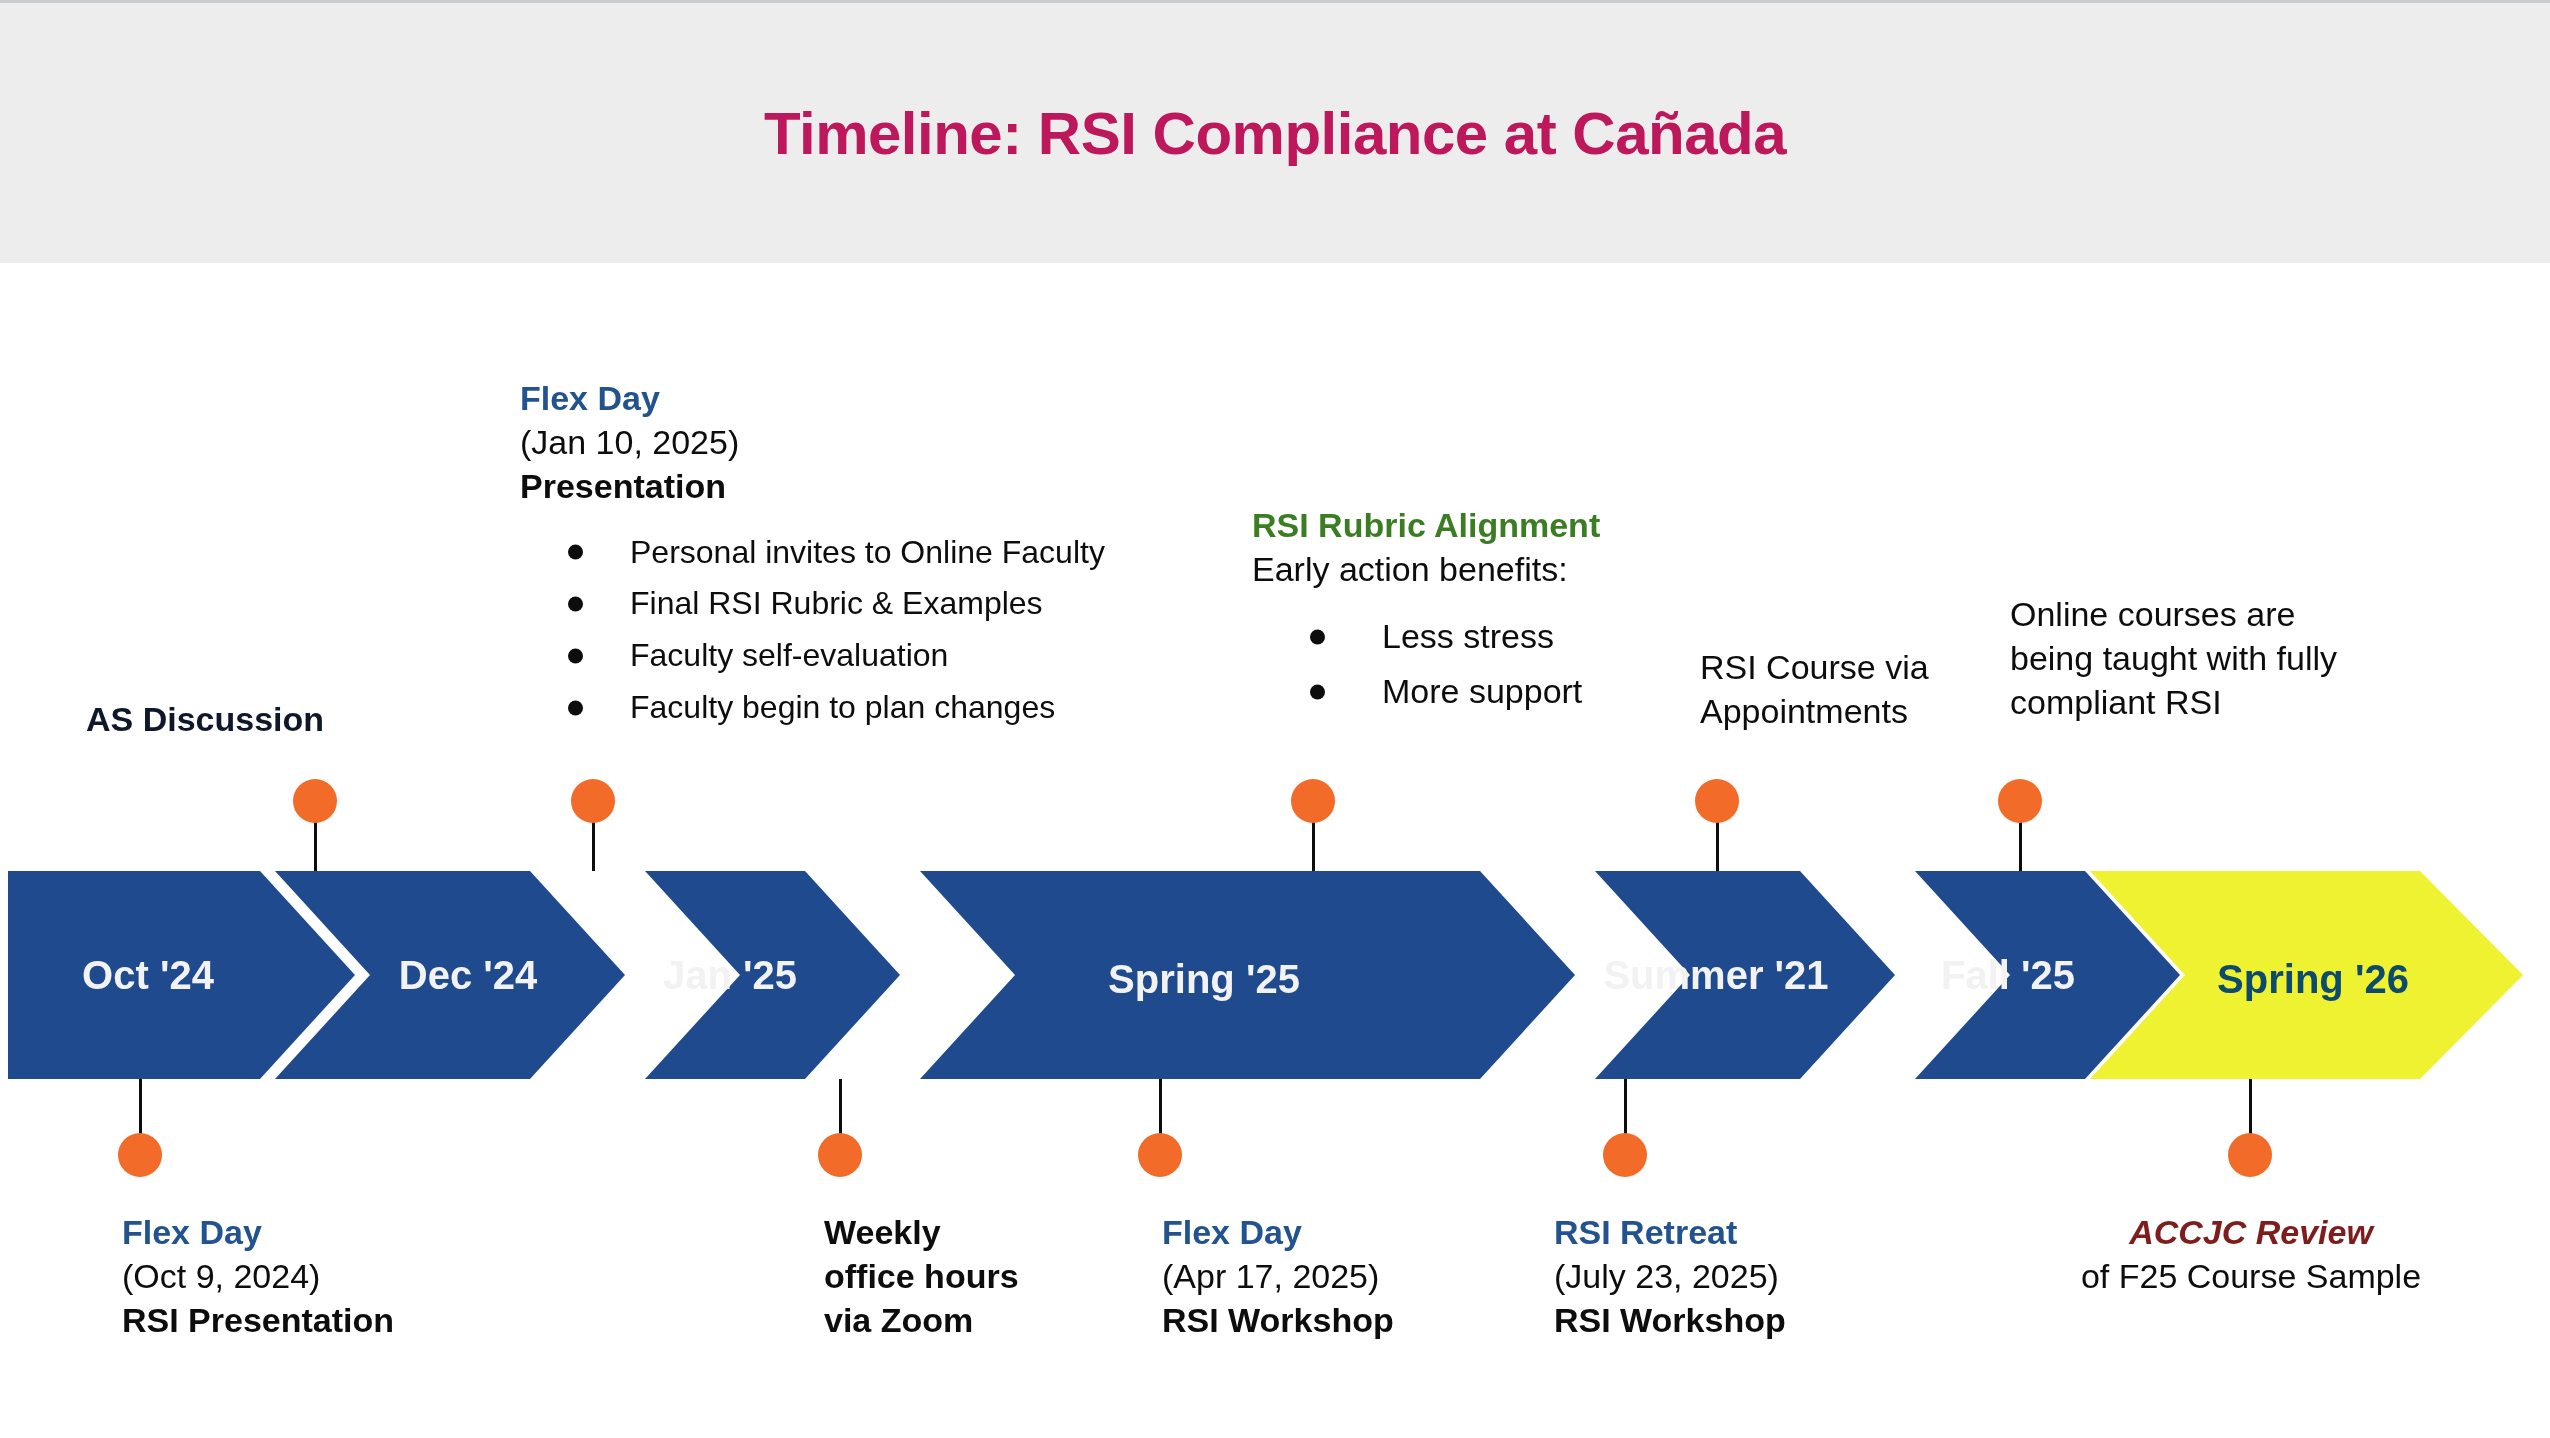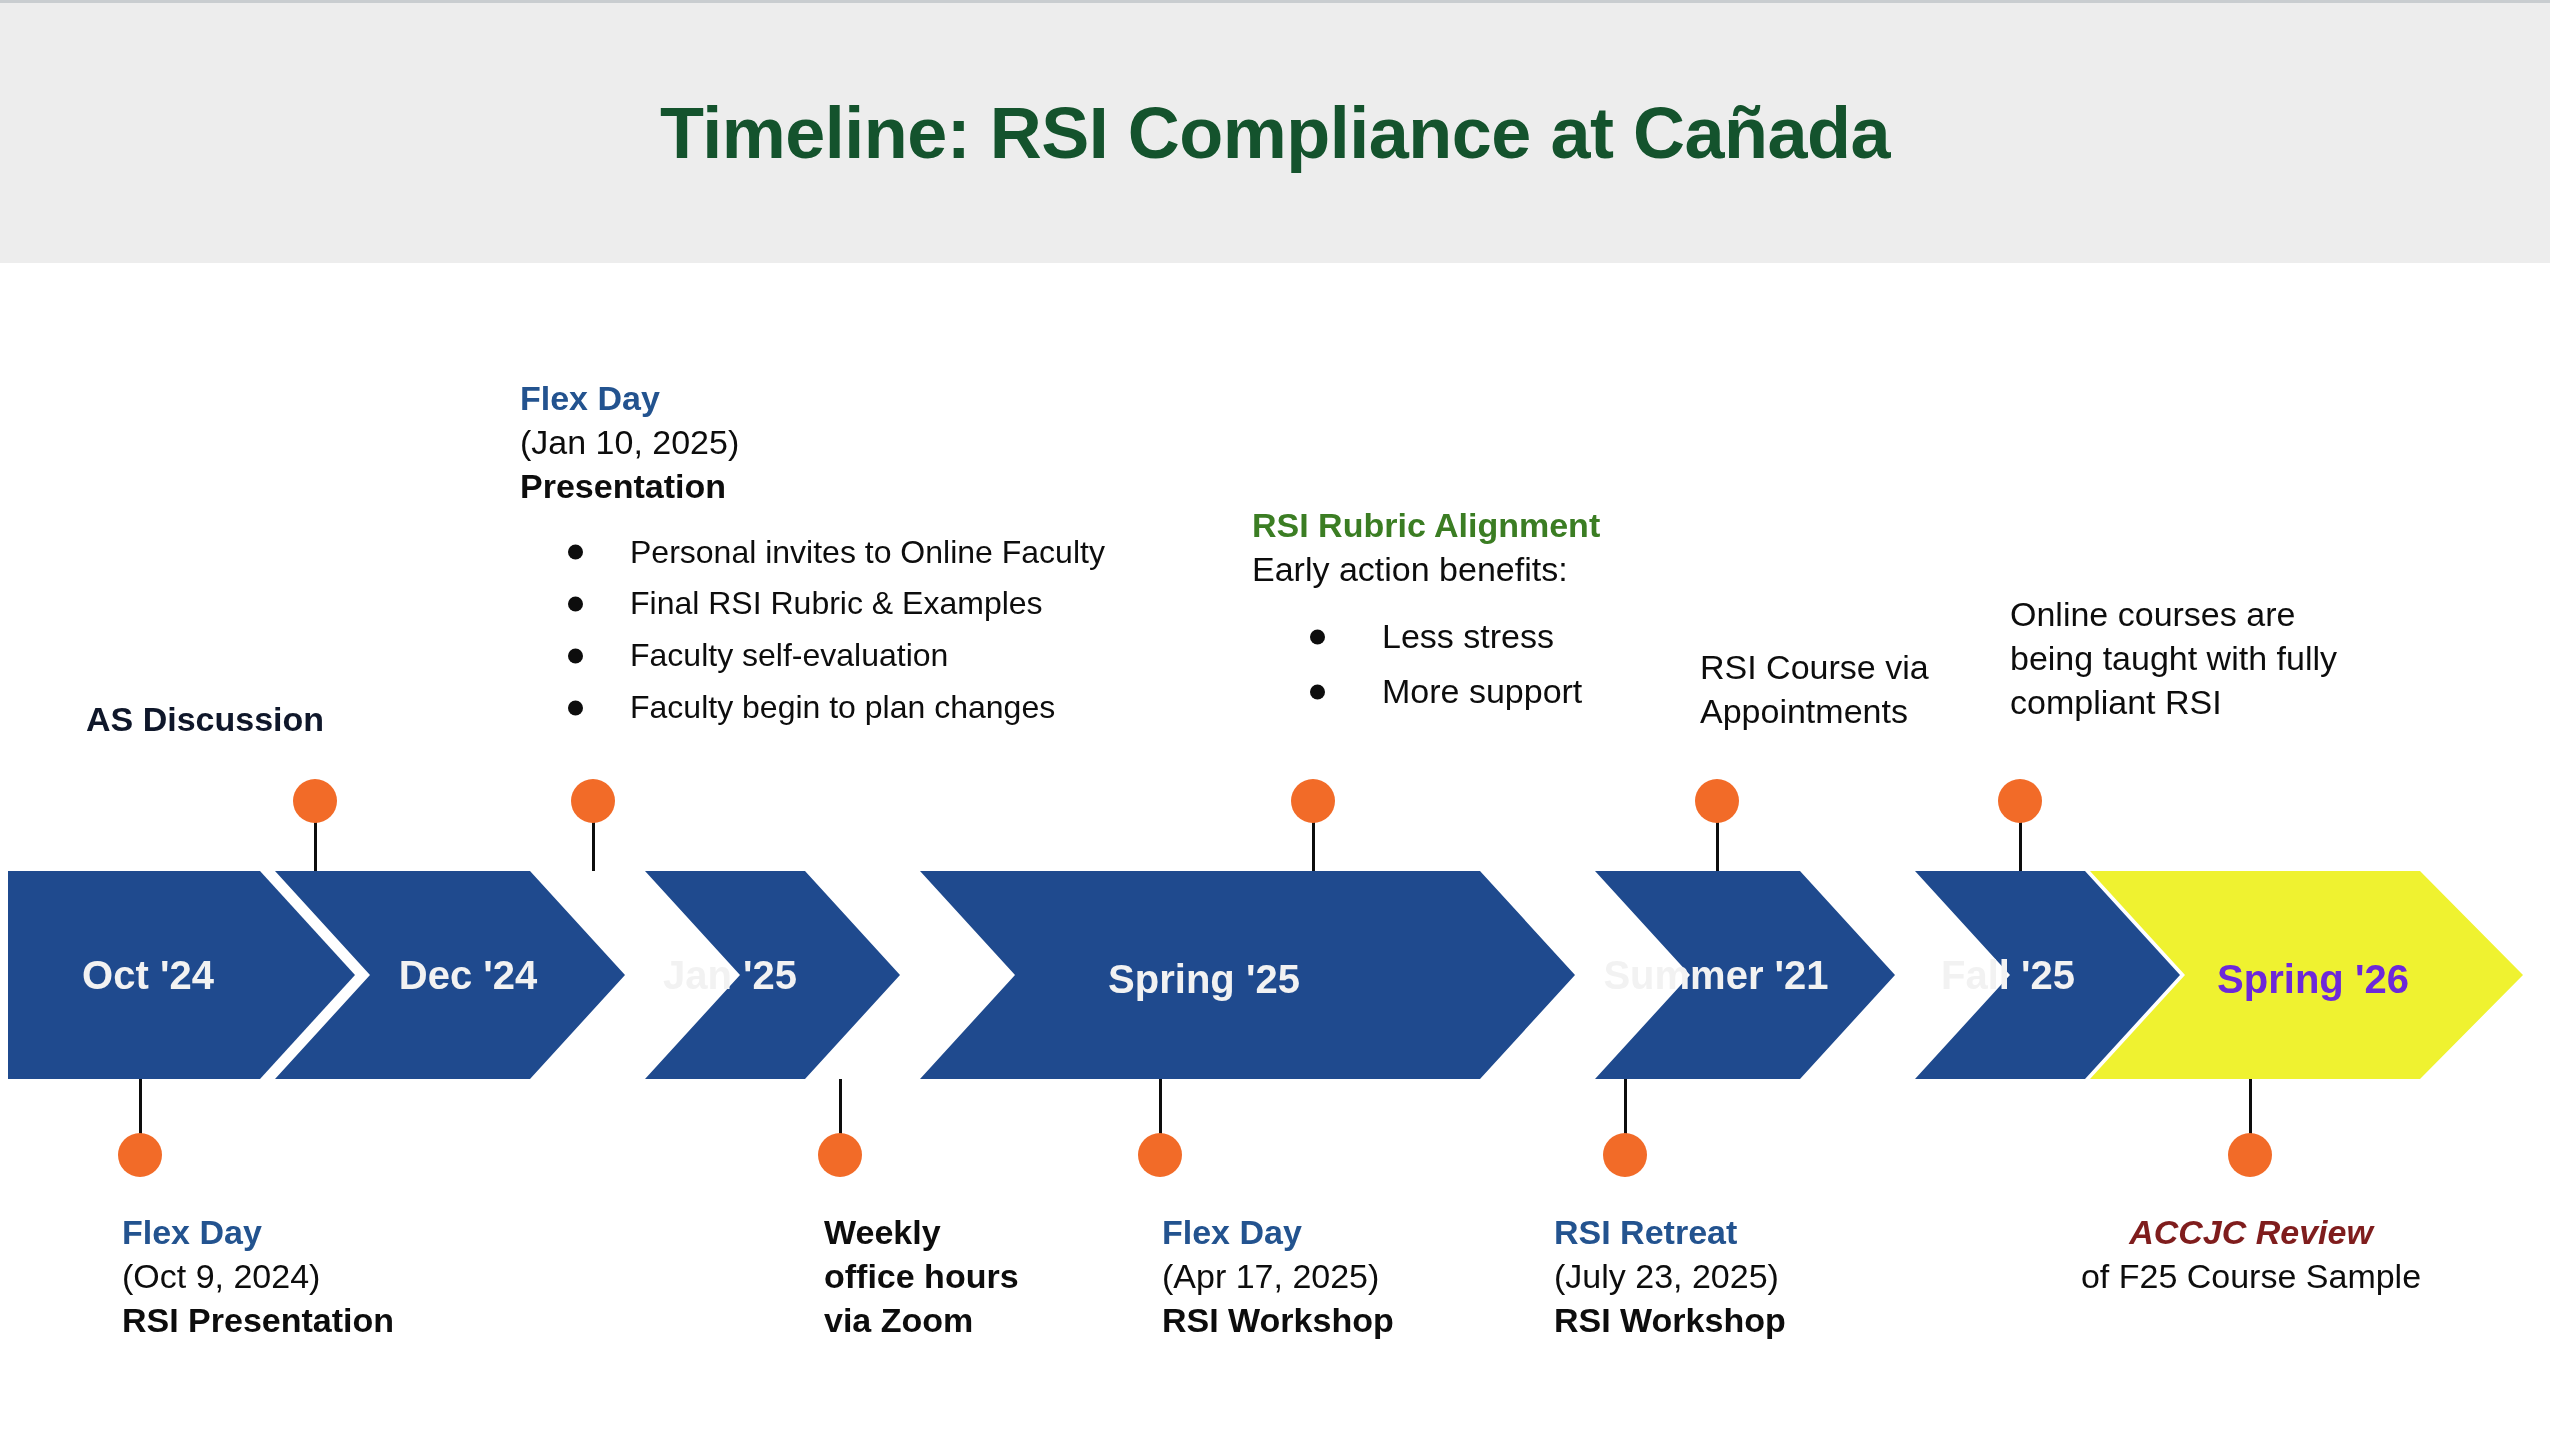--- a/index.html
+++ b/index.html
@@ -12,34 +12,34 @@
   #slide { position:relative; width:2550px; height:1438px; background:#fff; }
 
   
   #header-band{
     position:absolute; left:0; top:0; width:2550px; height:263px;
     background:#ededed;
     border-top:3px solid #c9cdd0;
     display:flex; align-items:center; justify-content:center;
   }
   #page-title{
-    font-size:72px; font-weight:bold; color:#14532d;
+    font-size:60px; font-weight:bold; color:#be185d;
     letter-spacing:-0.5px; white-space:nowrap;
     font-family:"Liberation Sans", sans-serif;
   }
 
   
   #timeline-band{ position:absolute; left:0; top:871px; width:2550px; height:208px; }
   #timeline-band svg{ display:block; }
   .seg-label{
     position:absolute; transform:translate(-50%,-50%);
     font-size:40px; font-weight:600; white-space:nowrap; pointer-events:none;
   }
   .seg-label.light{ color:#f2f2f2; }
-  .seg-label.dark{ color:#6d28d9; }
+  .seg-label.dark{ color:#0c4a6e; }
 
   
   .marker{ position:absolute; width:0; height:0; }
   .marker .stem{
     position:absolute; left:-1px; width:3px; background:#0d0d0d;
   }
   .marker .dot{
     position:absolute; width:44px; height:44px; border-radius:50%;
     background:#f26b28; left:-22px;
   }

